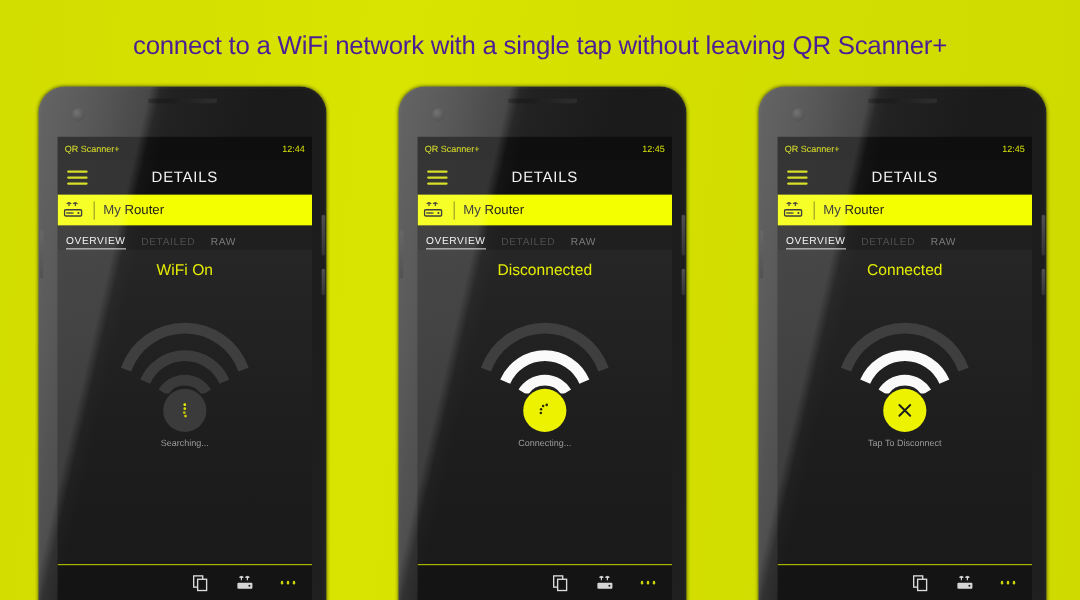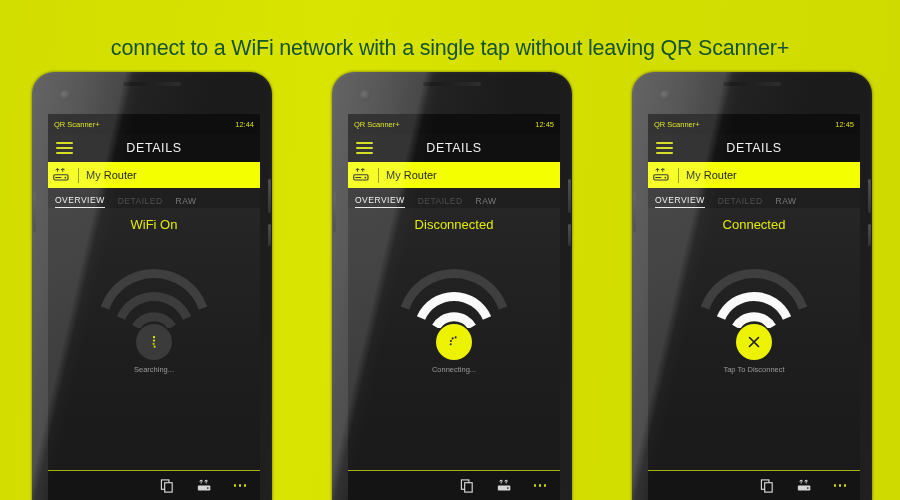--- a/index.html
+++ b/index.html
@@ -9,23 +9,23 @@
     background:#d4df00;
     position:relative;
   }
   .bg {
     position:absolute; inset:0;
     background:linear-gradient(95deg,#d2dd00 0%,#d9e400 35%,#d2dd00 70%,#cfda00 100%);
   }
 
   
   .headline {
-    position:absolute; top:18px; left:0; width:900px; height:60px;
+    position:absolute; top:8px; left:0; width:900px; height:60px;
     display:flex; align-items:center; justify-content:center;
-    font-size:21.5px; color:#14532d; letter-spacing:-0.2px;
+    font-size:21.5px; color:#4c1d95; letter-spacing:-0.2px;
     white-space:nowrap;
   }
 
   
   .phone {
     position:absolute; top:72px; width:240px; height:460px;
     border-radius:22px;
     background:linear-gradient(100deg,#4b4b4b 0%,#3a3a3a 16%,#272727 34%,#1f1f1f 60%,#242424 100%);
     box-shadow:0 0 3px rgba(0,0,0,.55);
     overflow:hidden;

